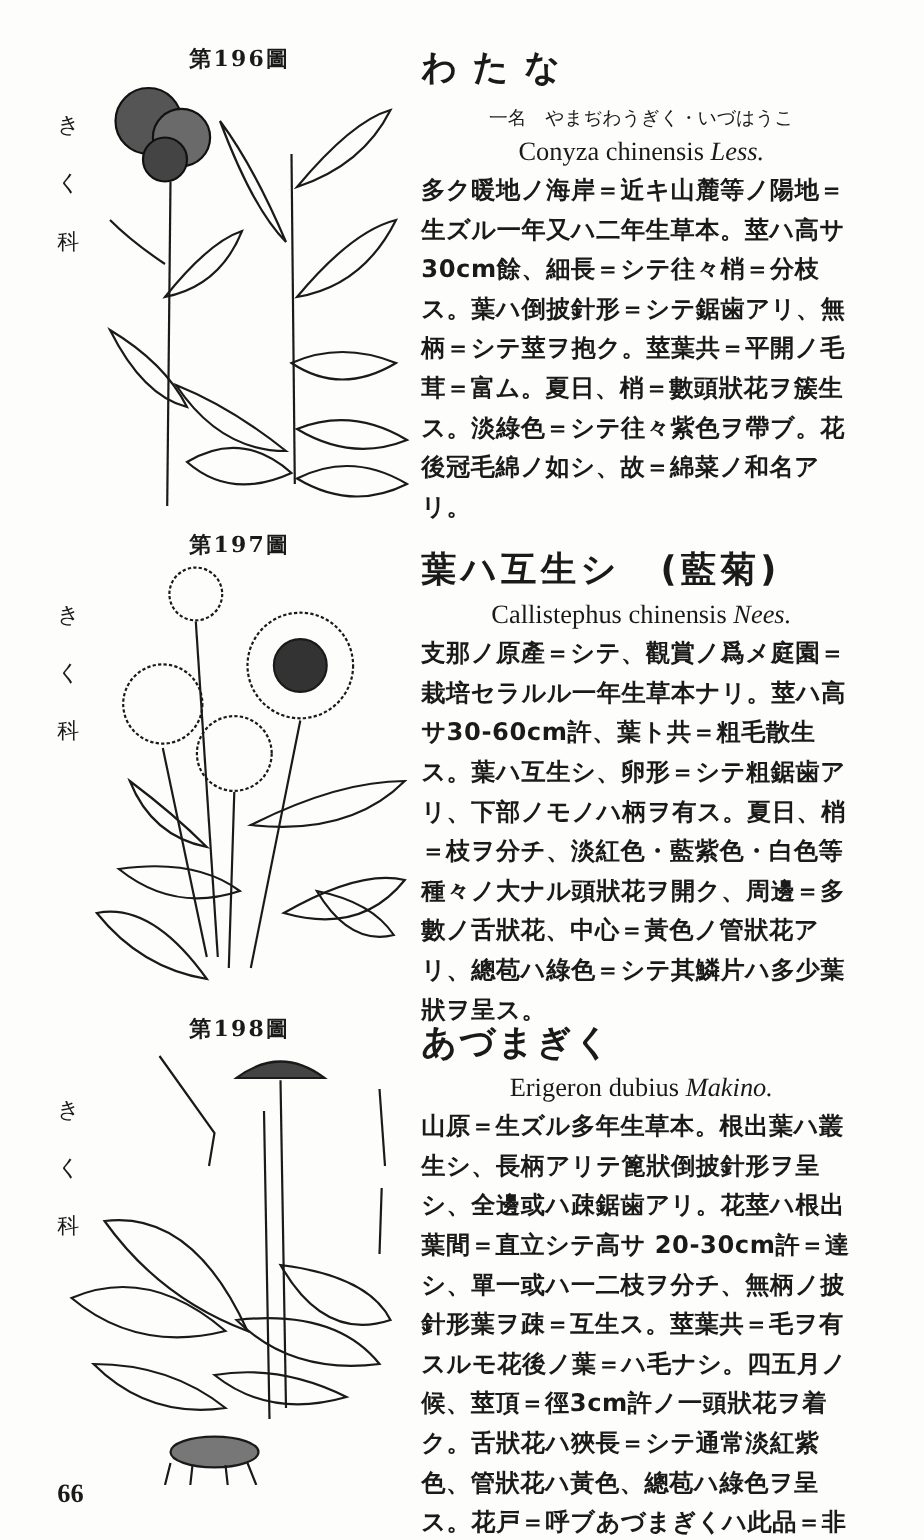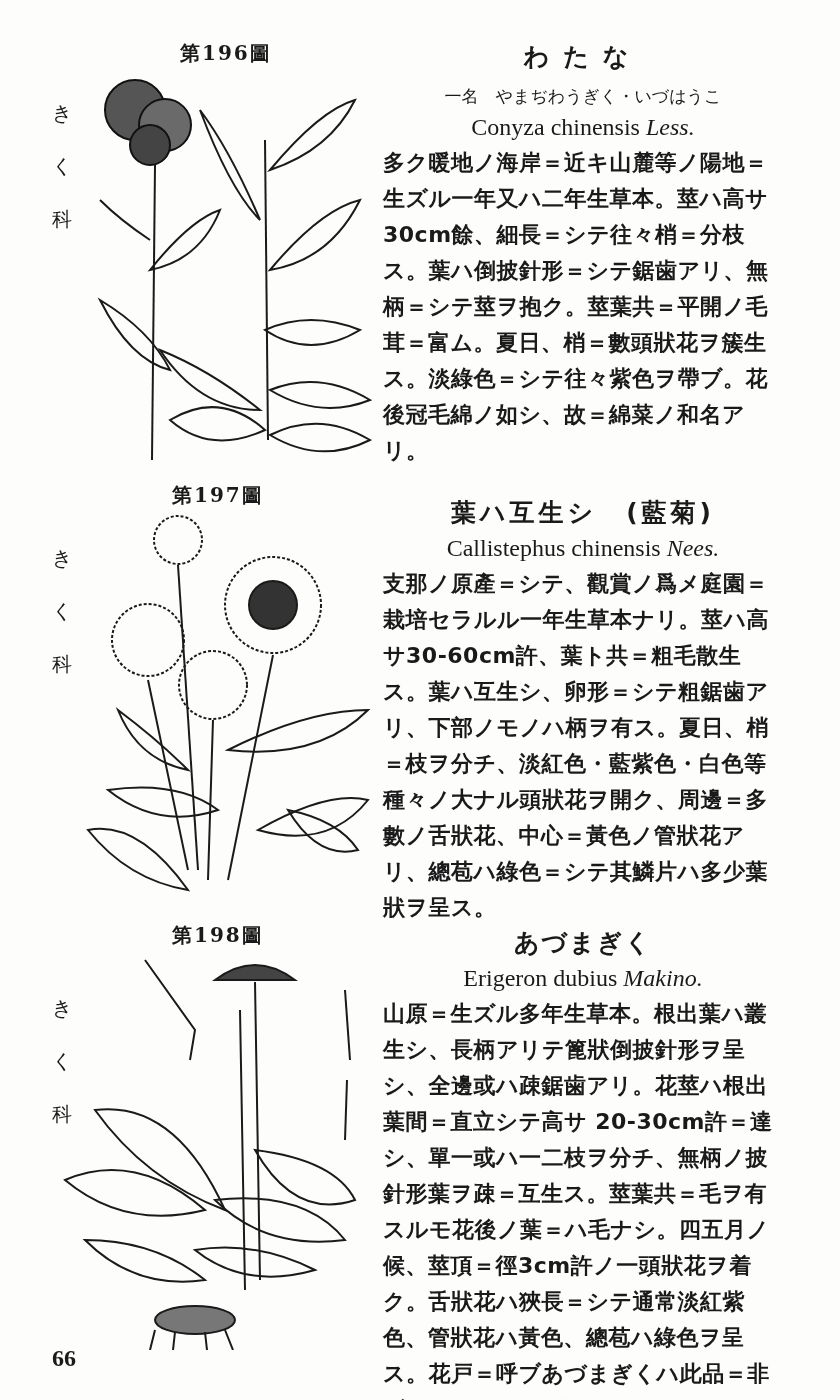--- a/index.html
+++ b/index.html
@@ -2,32 +2,32 @@
 <html><head>
 <meta charset="utf-8">
 <style>
   html,body{margin:0;padding:0;background:#fdfdfb;}
   body{width:840px;height:1400px;position:relative;overflow:hidden;color:#1a1a1a;
        font-family:"DejaVu Serif",serif;}
   .fig-no{position:absolute;font-size:20px;font-weight:bold;letter-spacing:2px;font-family:"DejaVu Serif",serif;}
   .family{position:absolute;left:52px;font-size:20px;display:flex;flex-direction:column;gap:26px;font-family:"DejaVu Sans",sans-serif;}
   .plate{position:absolute;}
   .entry{position:absolute;left:383px;width:400px;}
-  .title{text-align:center;font-size:25px;font-weight:bold;letter-spacing:14px;margin:0;font-family:"DejaVu Sans",sans-serif;}
+  .title{font-size:32px;font-weight:bold;letter-spacing:14px;margin:0;font-family:"DejaVu Sans",sans-serif;}
   .alias{text-align:center;font-size:17px;margin-top:12px;font-family:"DejaVu Sans",sans-serif;}
   .sci{text-align:center;font-size:24px;margin-top:6px;font-family:"Liberation Serif",serif;}
   .sci i{font-style:italic;}
   .desc{font-size:22px;line-height:36px;margin-top:4px;font-weight:bold;font-family:"DejaVu Sans",sans-serif;letter-spacing:0.5px;}
   .page-no{position:absolute;left:52px;top:1345px;font-size:24px;font-weight:bold;font-family:"Liberation Serif",serif;}
   svg{display:block;}
 </style>
 </head>
 <body>
 
-<div class="fig-no" style="left:180px;top:40px;">第196圖</div>
+<div class="fig-no" style="left:172px;top:40px;">第196圖</div>
 <div class="family" style="top:100px;">
   <span>き</span>
   <span>く</span>
   <span>科</span>
 </div>
 <div class="plate" style="left:90px;top:70px;">
   <svg width="290" height="400" viewBox="0 0 290 400" fill="none" stroke="#1a1a1a" stroke-width="2">
 
     <circle cx="45" cy="40" r="30" fill="#555" stroke="#111"></circle>
     <circle cx="75" cy="55" r="26" fill="#6a6a6a" stroke="#111"></circle>

